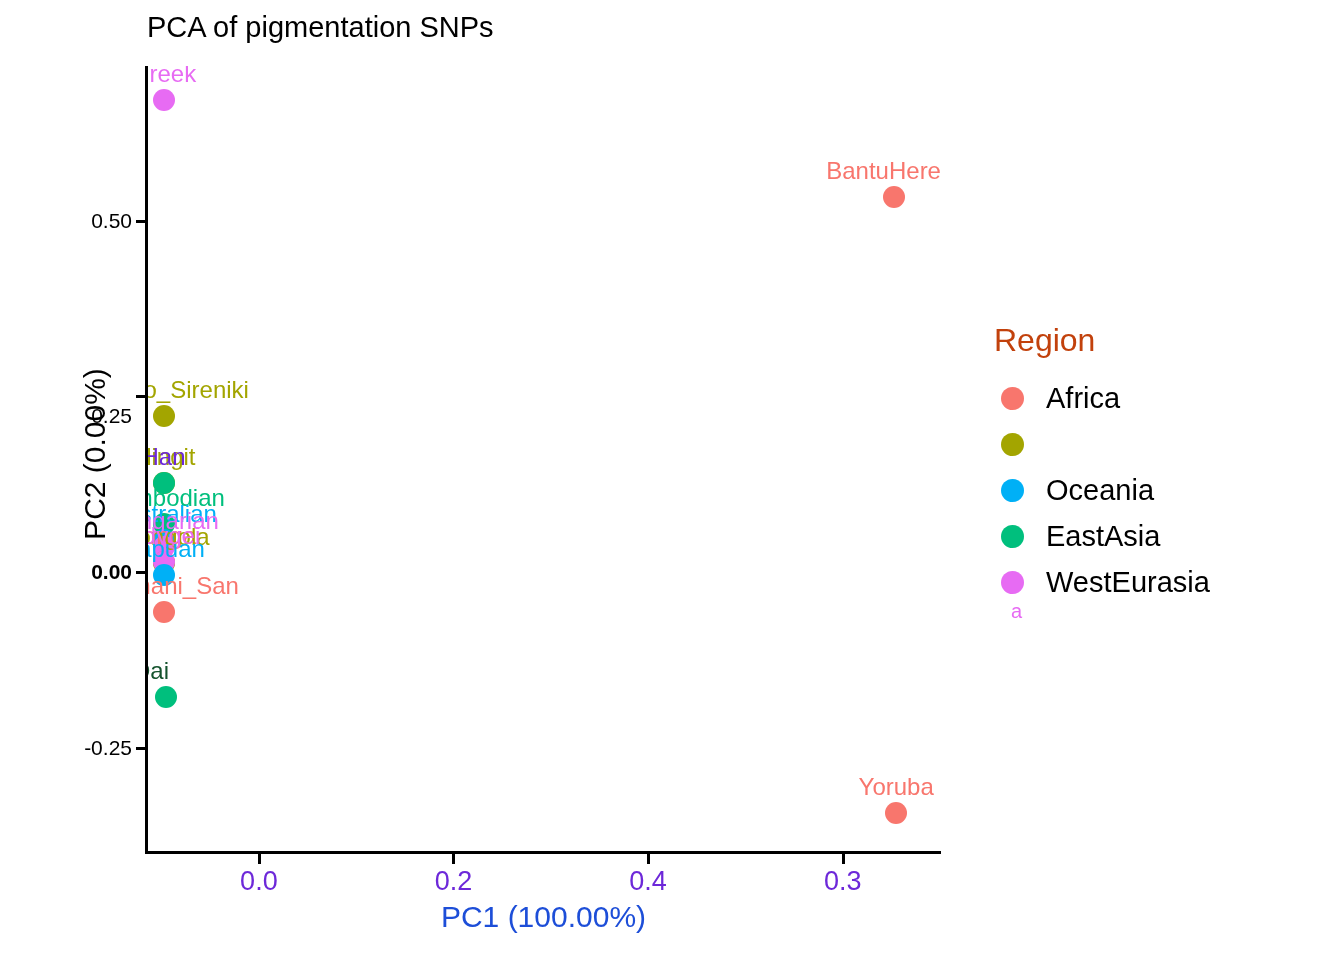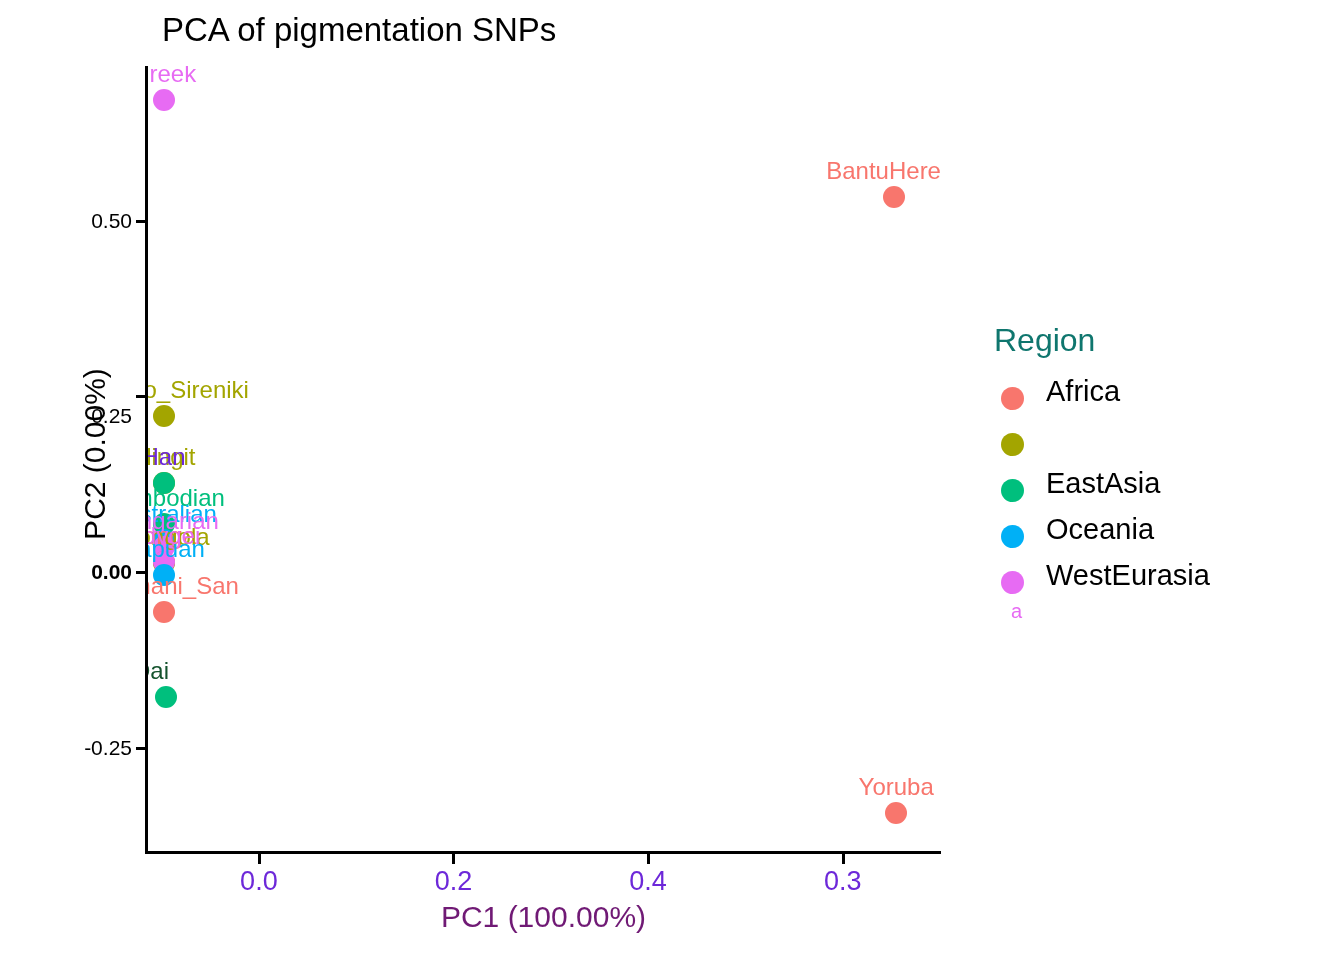--- a/index.html
+++ b/index.html
@@ -15,35 +15,35 @@
     position: relative;
     width: 1344px;
     height: 960px;
     background: #ffffff;
     overflow: hidden;
   }
 
   
   #plot-title {
     position: absolute;
-    left: 162px;
+    left: 147px;
     top: 13px;
-    font-size: 33px;
+    font-size: 29px;
     color: #000000;
     white-space: nowrap;
     line-height: 1;
   }
   #x-axis-title {
     position: absolute;
     left: 147px;
     top: 900px;
     width: 793px;
     text-align: center;
     font-size: 30px;
-    color: #701a75;
+    color: #1d4ed8;
     white-space: nowrap;
   }
   #y-axis-title {
     position: absolute;
     left: -255px;
     top: 437px;
     width: 700px;
     text-align: center;
     font-size: 30px;
     color: #000000;
@@ -127,26 +127,27 @@
   }
 
   
   #legend {
     position: absolute;
     left: 990px;
     top: 322px;
   }
   #legend-title {
     font-size: 32px;
-    color: #0f766e;
+    color: #c2410c;
     margin: 0 0 16px 4px;
     white-space: nowrap;
   }
   .legend-row {
     display: flex;
+    align-items: center;
     height: 46px;
   }
   .legend-key {
     width: 44px;
     display: flex;
     align-items: center;
     justify-content: center;
   }
   .legend-dot {
     width: 23px;
@@ -244,29 +245,29 @@
           </div>
           <div class="legend-label">Africa</div>
         </div>
         <div class="legend-row">
           <div class="legend-key">
             <div class="legend-dot" style="background: rgb(163, 165, 0);"></div>
           </div>
         </div>
         <div class="legend-row">
           <div class="legend-key">
+            <div class="legend-dot" style="background: rgb(0, 176, 246);"></div>
+          </div>
+          <div class="legend-label">Oceania</div>
+        </div>
+        <div class="legend-row">
+          <div class="legend-key">
             <div class="legend-dot" style="background: rgb(0, 191, 125);"></div>
           </div>
           <div class="legend-label">EastAsia</div>
-        </div>
-        <div class="legend-row">
-          <div class="legend-key">
-            <div class="legend-dot" style="background: rgb(0, 176, 246);"></div>
-          </div>
-          <div class="legend-label">Oceania</div>
         </div>
         <div class="legend-row">
           <div class="legend-key">
             <div class="legend-dot" style="background: rgb(231, 107, 243);"></div>
           </div>
           <div class="legend-label">WestEurasia</div>
         </div>
       </div>
   </div>
   <div id="legend-stray-glyph">a</div>

